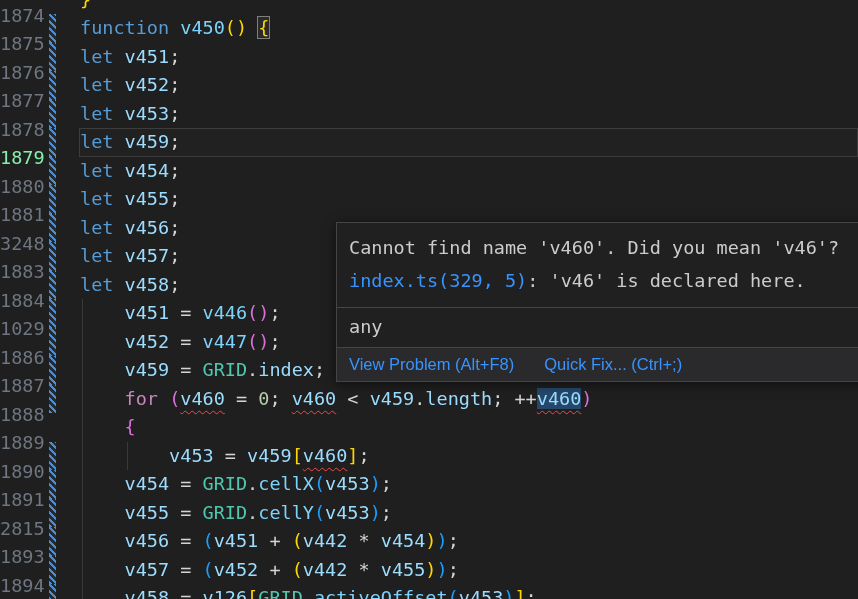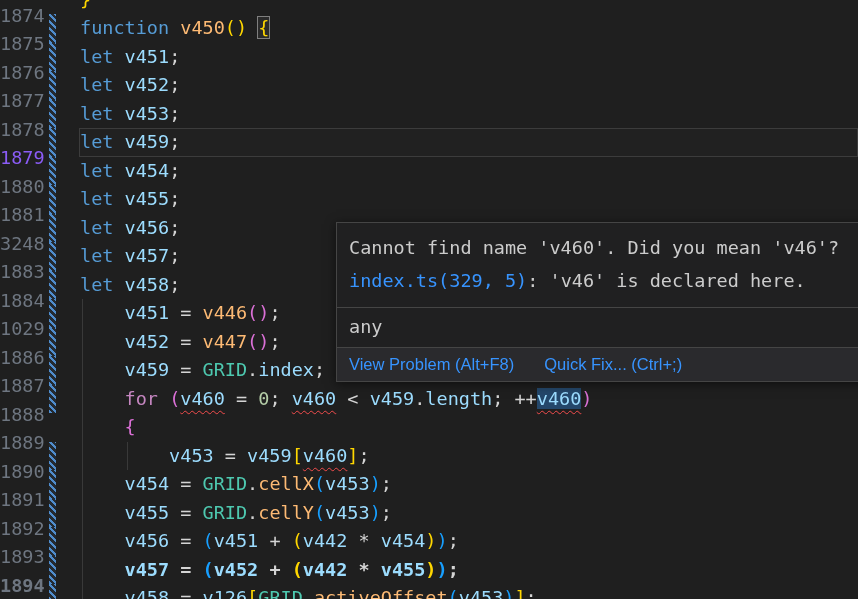--- a/index.html
+++ b/index.html
@@ -4,29 +4,29 @@
 <style>
   html,body{margin:0;padding:0;background:#000;}
   .screen{
     position:relative;width:858px;height:599px;overflow:hidden;
     background:#1f1f1f;
     font-family:"DejaVu Sans Mono",monospace;
     font-size:18.5px;line-height:28.5px;color:#d4d4d4;
   }
   .line{position:absolute;left:0;width:100%;height:28.5px;}
   .ln{position:absolute;left:0;top:16px;width:46px;text-align:left;color:#6e7681;user-select:none;}
-  .line.cur .ln{color:#8b5cf6;}
+  .line.cur .ln{color:#86efac;}
   .modbar{
     position:absolute;left:49px;top:0;width:7px;height:100%;
     background:repeating-linear-gradient(45deg,#4f8ccc 0px,#4f8ccc 2.2px,rgba(79,140,204,0.10) 2.2px,rgba(79,140,204,0.10) 4.8px);
   }
   .curbox{position:absolute;left:79px;right:0;top:0;height:100%;border:1px solid #3c3c3c;box-sizing:border-box;background:rgba(255,255,255,0.01);}
   .guide{position:absolute;top:0;width:1px;height:100%;background:#393939;}
   .code{position:absolute;left:80px;top:0;white-space:pre;}
-  .tok.kw{color:#569CD6}.tok.ctl{color:#C586C0}.tok.fn{color:#fdba74}
+  .tok.kw{color:#569CD6}.tok.ctl{color:#C586C0}.tok.fn{color:#7dd3fc}
   .tok.var{color:#9CDCFE}.tok.cls{color:#4EC9B0}.tok.num{color:#B5CEA8}
   .tok.op{color:#D4D4D4}.tok.b1{color:#FFD700}.tok.b2{color:#DA70D6}.tok.b3{color:#179FFF}
   .sq{text-decoration-line:underline;text-decoration-style:wavy;text-decoration-color:#f14c4c;text-decoration-thickness:1px;text-underline-offset:5px;text-decoration-skip-ink:none;}
   .hl{background:rgba(38,79,120,0.85);}
   .box{outline:1px solid #7f7f7f;outline-offset:0;background:rgba(110,110,110,0.15);}
 
   .tooltip{
     position:absolute;left:336px;top:222px;width:540px;z-index:10;
     background:#202021;border:1px solid #454545;box-sizing:border-box;
     box-shadow:0 2px 10px rgba(0,0,0,0.55);
@@ -138,32 +138,32 @@
         <span class="guide" style="left: 126.56px;"></span>
         <span class="code"><span class="tok op">        </span><span class="tok var">v453</span><span class="tok op"> = </span><span class="tok var">v459</span><span class="tok b1">[</span><span class="tok var sq">v460</span><span class="tok b1">]</span><span class="tok op">;</span></span>
       </div>
       <div class="line" style="top: 470.3px;">
         <span class="ln">1891</span>
         <span class="modbar"></span>
         <span class="guide" style="left: 82px;"></span>
         <span class="code"><span class="tok op">    </span><span class="tok var">v454</span><span class="tok op"> = </span><span class="tok cls">GRID</span><span class="tok op">.</span><span class="tok fn">cellX</span><span class="tok b3">(</span><span class="tok var">v453</span><span class="tok b3">)</span><span class="tok op">;</span></span>
       </div>
       <div class="line" style="top: 498.8px;">
-        <span class="ln">1892</span>
+        <span class="ln">2815</span>
         <span class="modbar"></span>
         <span class="guide" style="left: 82px;"></span>
         <span class="code"><span class="tok op">    </span><span class="tok var">v455</span><span class="tok op"> = </span><span class="tok cls">GRID</span><span class="tok op">.</span><span class="tok fn">cellY</span><span class="tok b3">(</span><span class="tok var">v453</span><span class="tok b3">)</span><span class="tok op">;</span></span>
       </div>
       <div class="line" style="top: 527.3px;">
         <span class="ln">1893</span>
         <span class="modbar"></span>
         <span class="guide" style="left: 82px;"></span>
         <span class="code"><span class="tok op">    </span><span class="tok var">v456</span><span class="tok op"> = </span><span class="tok b3">(</span><span class="tok var">v451</span><span class="tok op"> + </span><span class="tok b1">(</span><span class="tok var">v442</span><span class="tok op"> * </span><span class="tok var">v454</span><span class="tok b1">)</span><span class="tok b3">)</span><span class="tok op">;</span></span>
       </div>
-      <div class="line" style="top: 555.8px; font-weight: bold;">
+      <div class="line" style="top: 555.8px;">
         <span class="ln">1894</span>
         <span class="modbar"></span>
         <span class="guide" style="left: 82px;"></span>
         <span class="code"><span class="tok op">    </span><span class="tok var">v457</span><span class="tok op"> = </span><span class="tok b3">(</span><span class="tok var">v452</span><span class="tok op"> + </span><span class="tok b1">(</span><span class="tok var">v442</span><span class="tok op"> * </span><span class="tok var">v455</span><span class="tok b1">)</span><span class="tok b3">)</span><span class="tok op">;</span></span>
       </div>
       <div class="line" style="top: 584.3px;">
         <span class="ln">1895</span>
         <span class="modbar"></span>
         <span class="guide" style="left: 82px;"></span>
         <span class="code"><span class="tok op">    </span><span class="tok var">v458</span><span class="tok op"> = </span><span class="tok var">v126</span><span class="tok b1">[</span><span class="tok cls">GRID</span><span class="tok op">.</span><span class="tok fn">activeOffset</span><span class="tok b3">(</span><span class="tok var">v453</span><span class="tok b3">)</span><span class="tok b1">]</span><span class="tok op">;</span></span>

